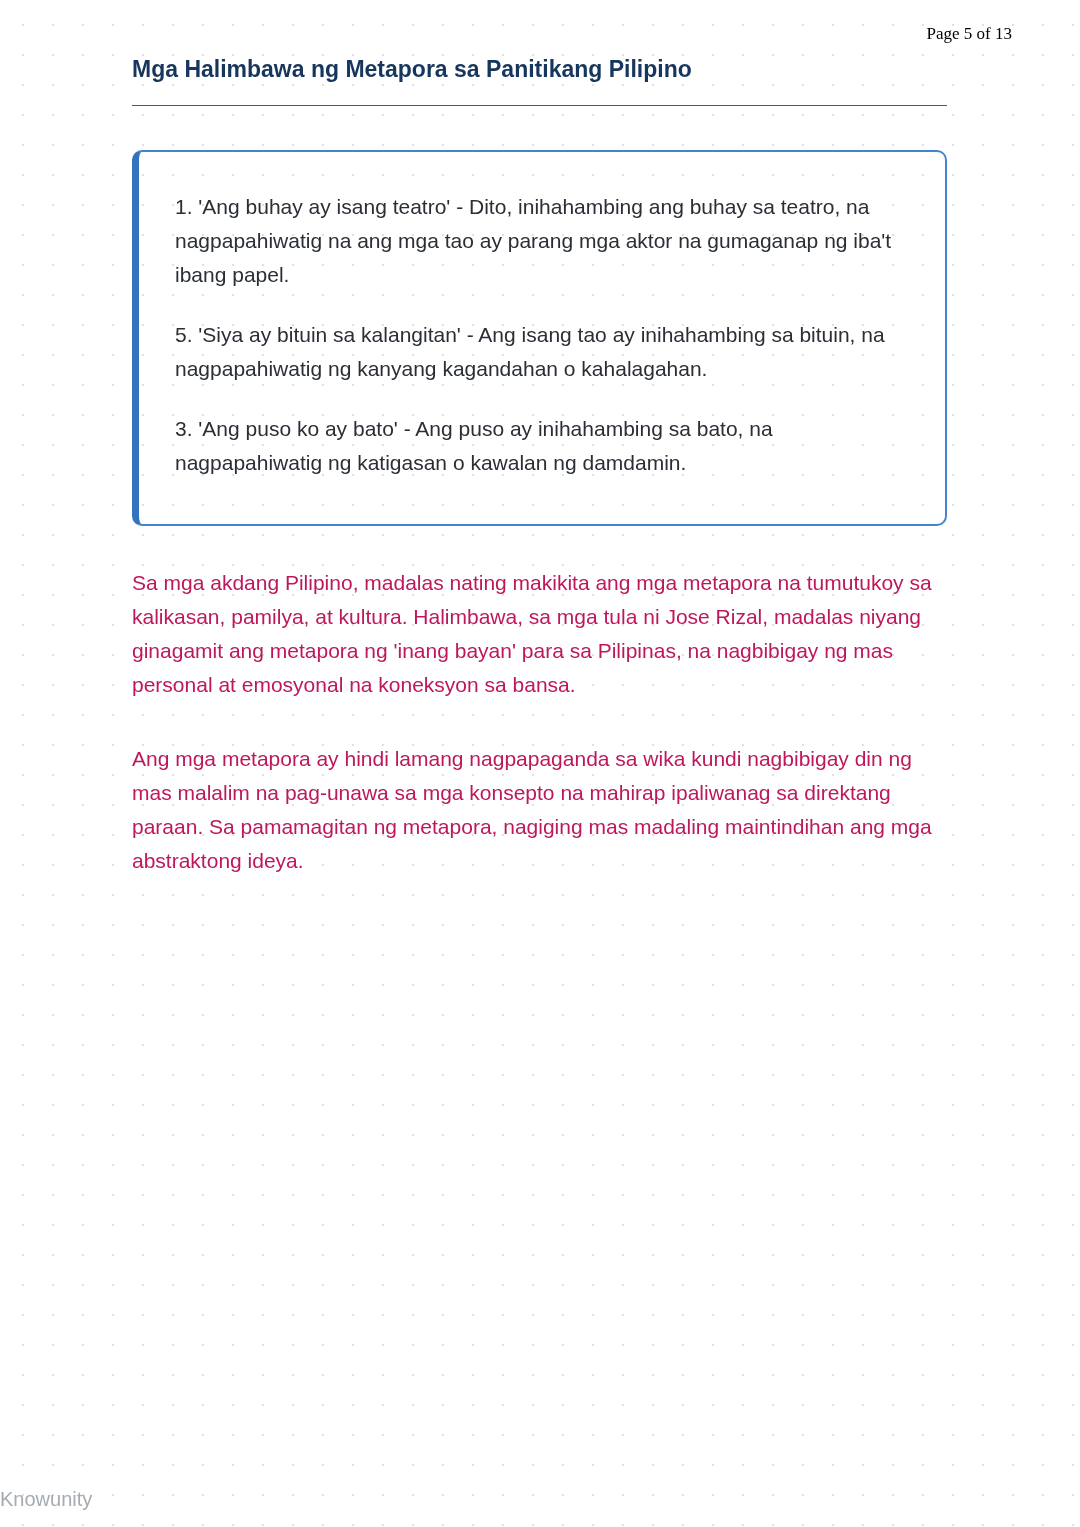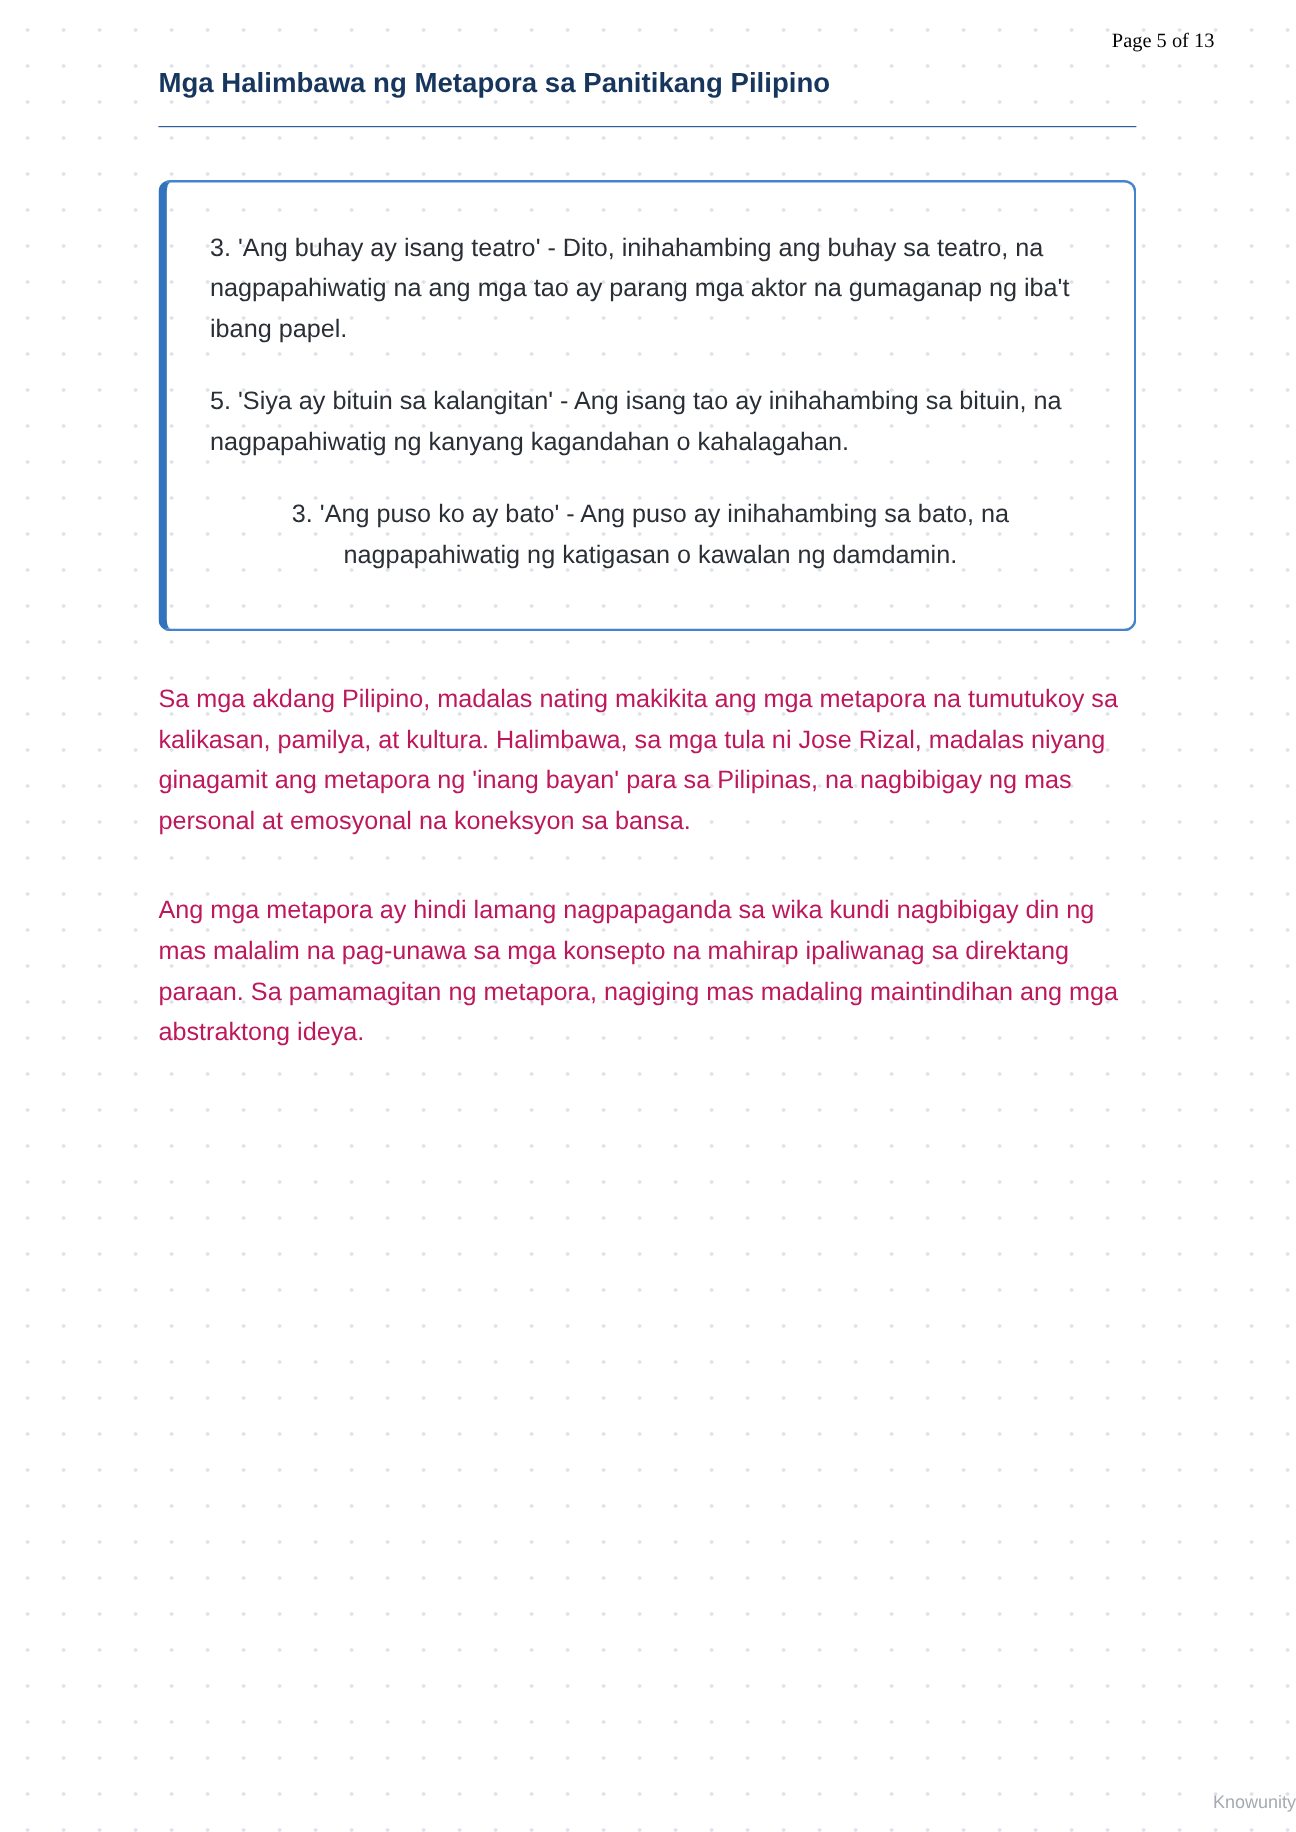--- a/index.html
+++ b/index.html
@@ -58,51 +58,51 @@
     color: #17365d;
     margin-bottom: 28px;
   }
 
   .example-item {
     font-size: 21px;
     line-height: 1.62;
     color: #2a2f36;
     margin-bottom: 26px;
   }
-  .example-item:last-child { margin-bottom: 0; text-align: center; }
+  .example-item:last-child { margin-bottom: 0; }
 
   .body-paragraph {
     font-size: 21px;
     line-height: 1.62;
     color: #be185d;
     margin-top: 40px;
   }
 
   .page-footer {
     position: absolute;
     bottom: 16px;
     left: 0;
     width: 100%;
-    text-align: right;
-    font-size: 15px;
+    text-align: left;
+    font-size: 20px;
     color: #a6abb1;
   }
 </style>
 </head>
 <body>
 
 <div class="page-indicator">Page 5 of 13</div>
 
 <div class="content">
 
   <h1 class="doc-title">Mga Halimbawa ng Metapora sa Panitikang Pilipino</h1>
 
   <div class="example-box">
 
-    <p class="example-item">3. 'Ang buhay ay isang teatro' - Dito, inihahambing ang buhay sa teatro, na nagpapahiwatig na ang mga tao ay parang mga aktor na gumaganap ng iba't ibang papel.</p>
+    <p class="example-item">1. 'Ang buhay ay isang teatro' - Dito, inihahambing ang buhay sa teatro, na nagpapahiwatig na ang mga tao ay parang mga aktor na gumaganap ng iba't ibang papel.</p>
 
     <p class="example-item">5. 'Siya ay bituin sa kalangitan' - Ang isang tao ay inihahambing sa bituin, na nagpapahiwatig ng kanyang kagandahan o kahalagahan.</p>
 
     <p class="example-item">3. 'Ang puso ko ay bato' - Ang puso ay inihahambing sa bato, na nagpapahiwatig ng katigasan o kawalan ng damdamin.</p>
   </div>
 
   <p class="body-paragraph">Sa mga akdang Pilipino, madalas nating makikita ang mga metapora na tumutukoy sa kalikasan, pamilya, at kultura. Halimbawa, sa mga tula ni Jose Rizal, madalas niyang ginagamit ang metapora ng 'inang bayan' para sa Pilipinas, na nagbibigay ng mas personal at emosyonal na koneksyon sa bansa.</p>
 
   <p class="body-paragraph">Ang mga metapora ay hindi lamang nagpapaganda sa wika kundi nagbibigay din ng mas malalim na pag-unawa sa mga konsepto na mahirap ipaliwanag sa direktang paraan. Sa pamamagitan ng metapora, nagiging mas madaling maintindihan ang mga abstraktong ideya.</p>
 

